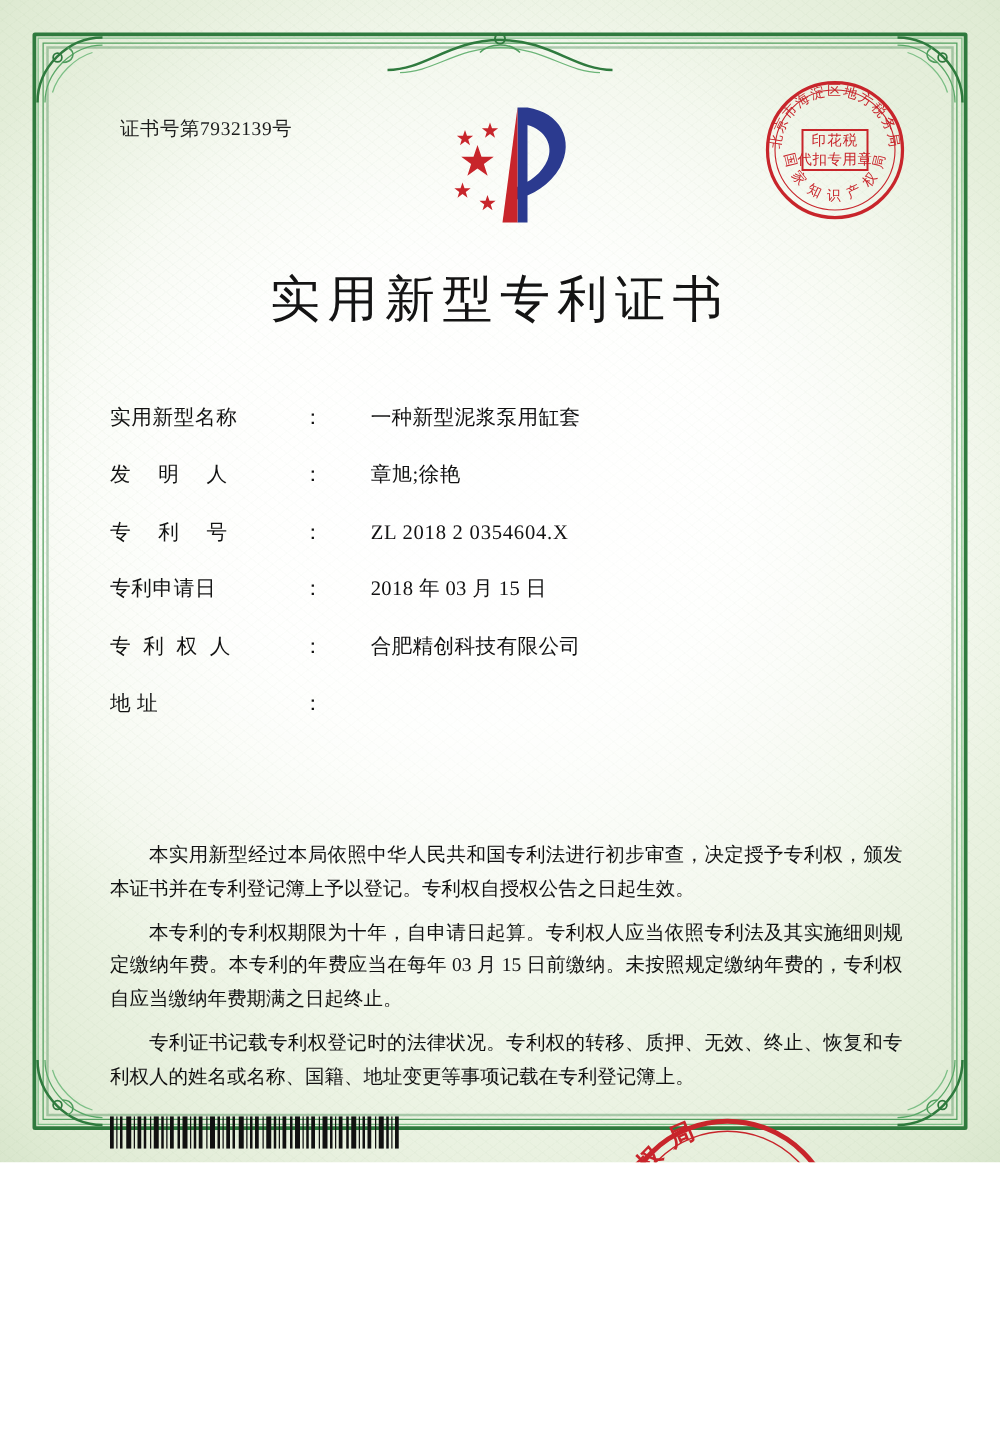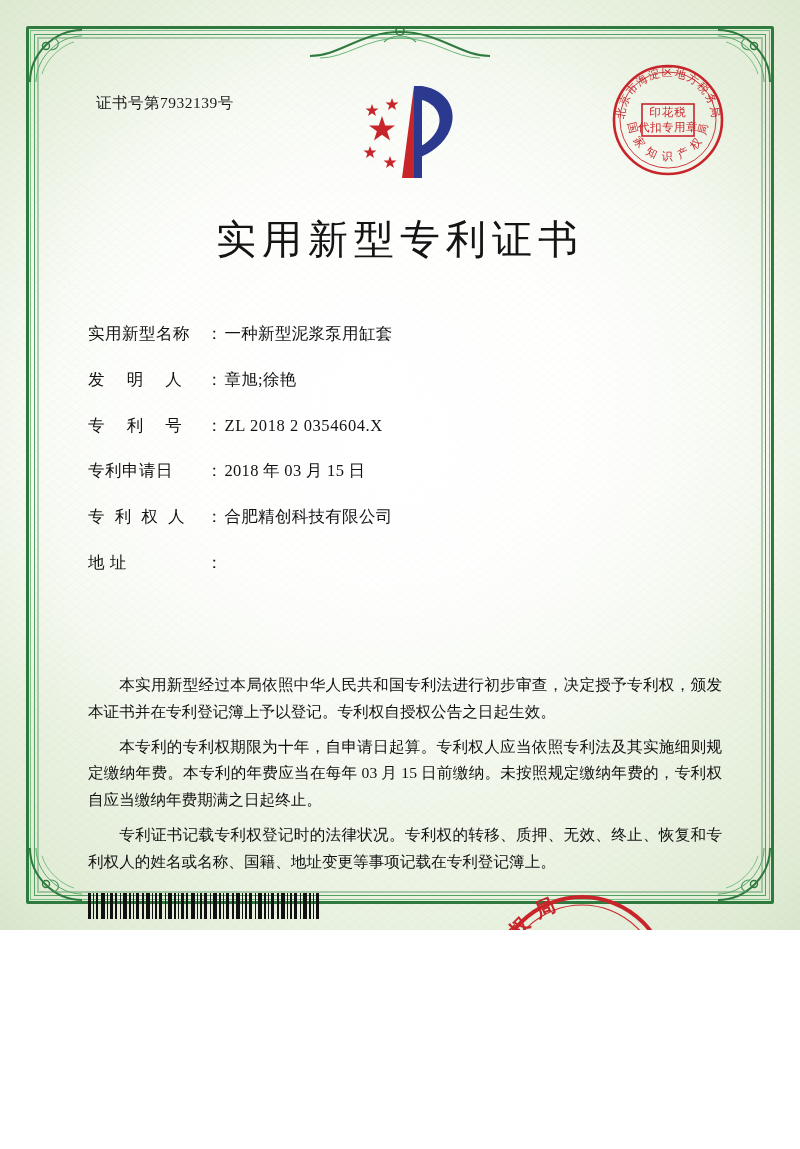--- a/index.html
+++ b/index.html
@@ -126,20 +126,21 @@
     top: 322px;
     right: 80px;
   }
   .field-row {
     display: flex;
     align-items: flex-start;
     margin-bottom: 21px;
     font-size: 16.5px;
     color: #121212;
     line-height: 1.5;
+    gap: 36px;
   }
   .field-label {
     width: 118px;
     flex: 0 0 118px;
     letter-spacing: 0.5px;
     white-space: nowrap;
   }
   .field-label.sp1 { letter-spacing: 9px; }
   .field-label.sp3 { letter-spacing: 3px; }
   .field-colon {

